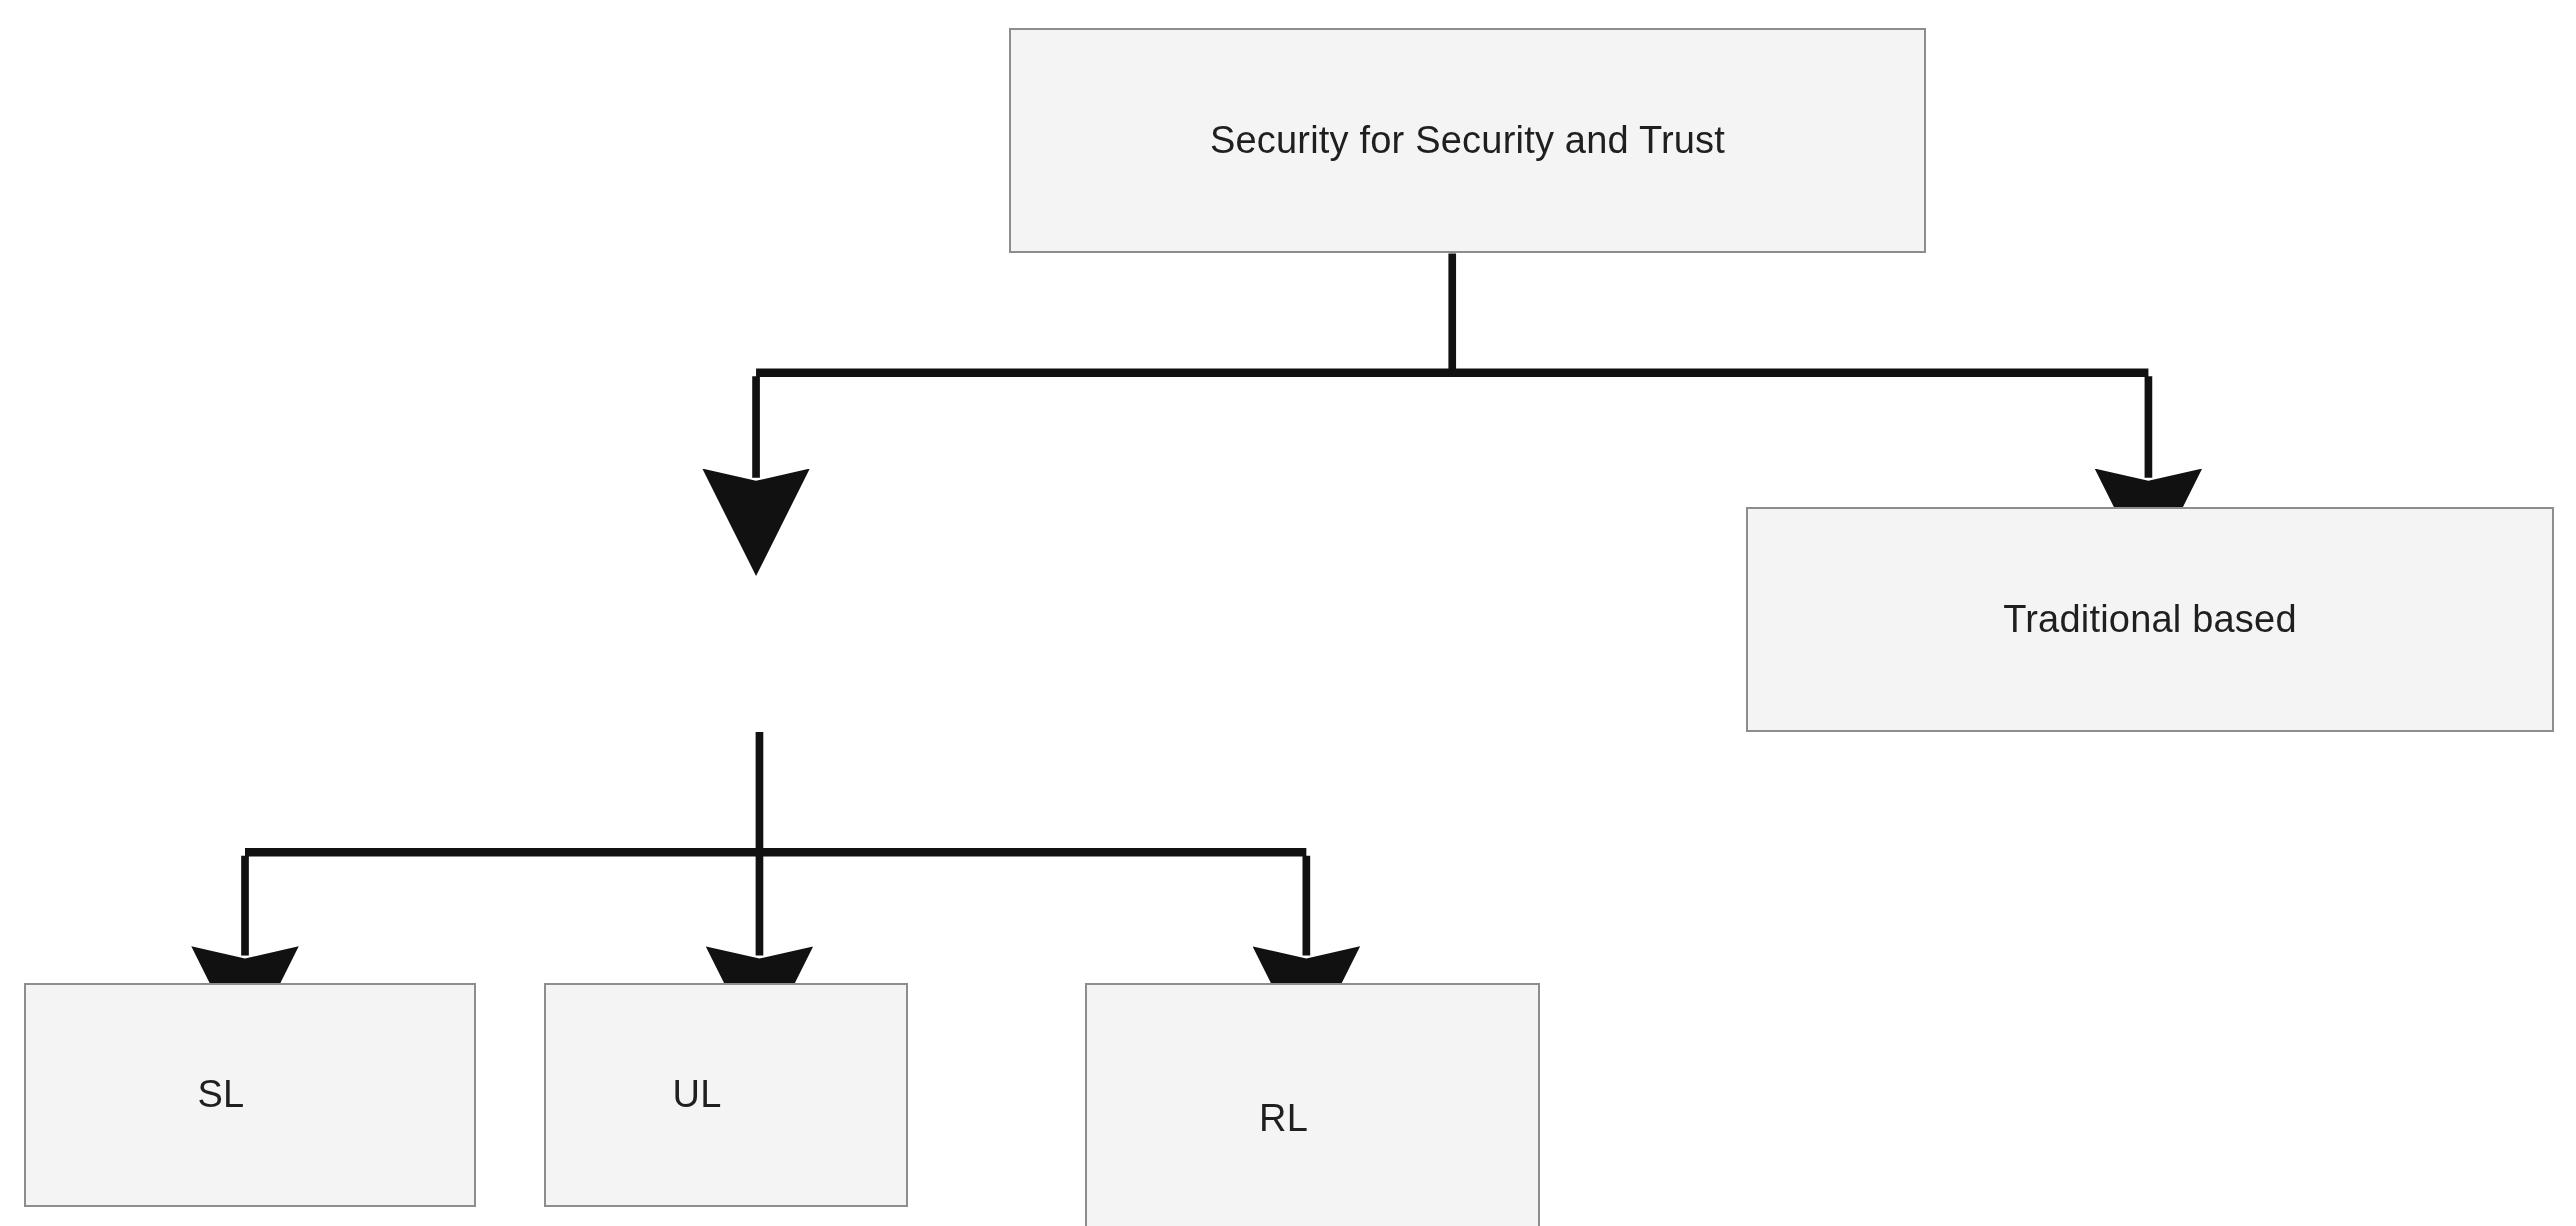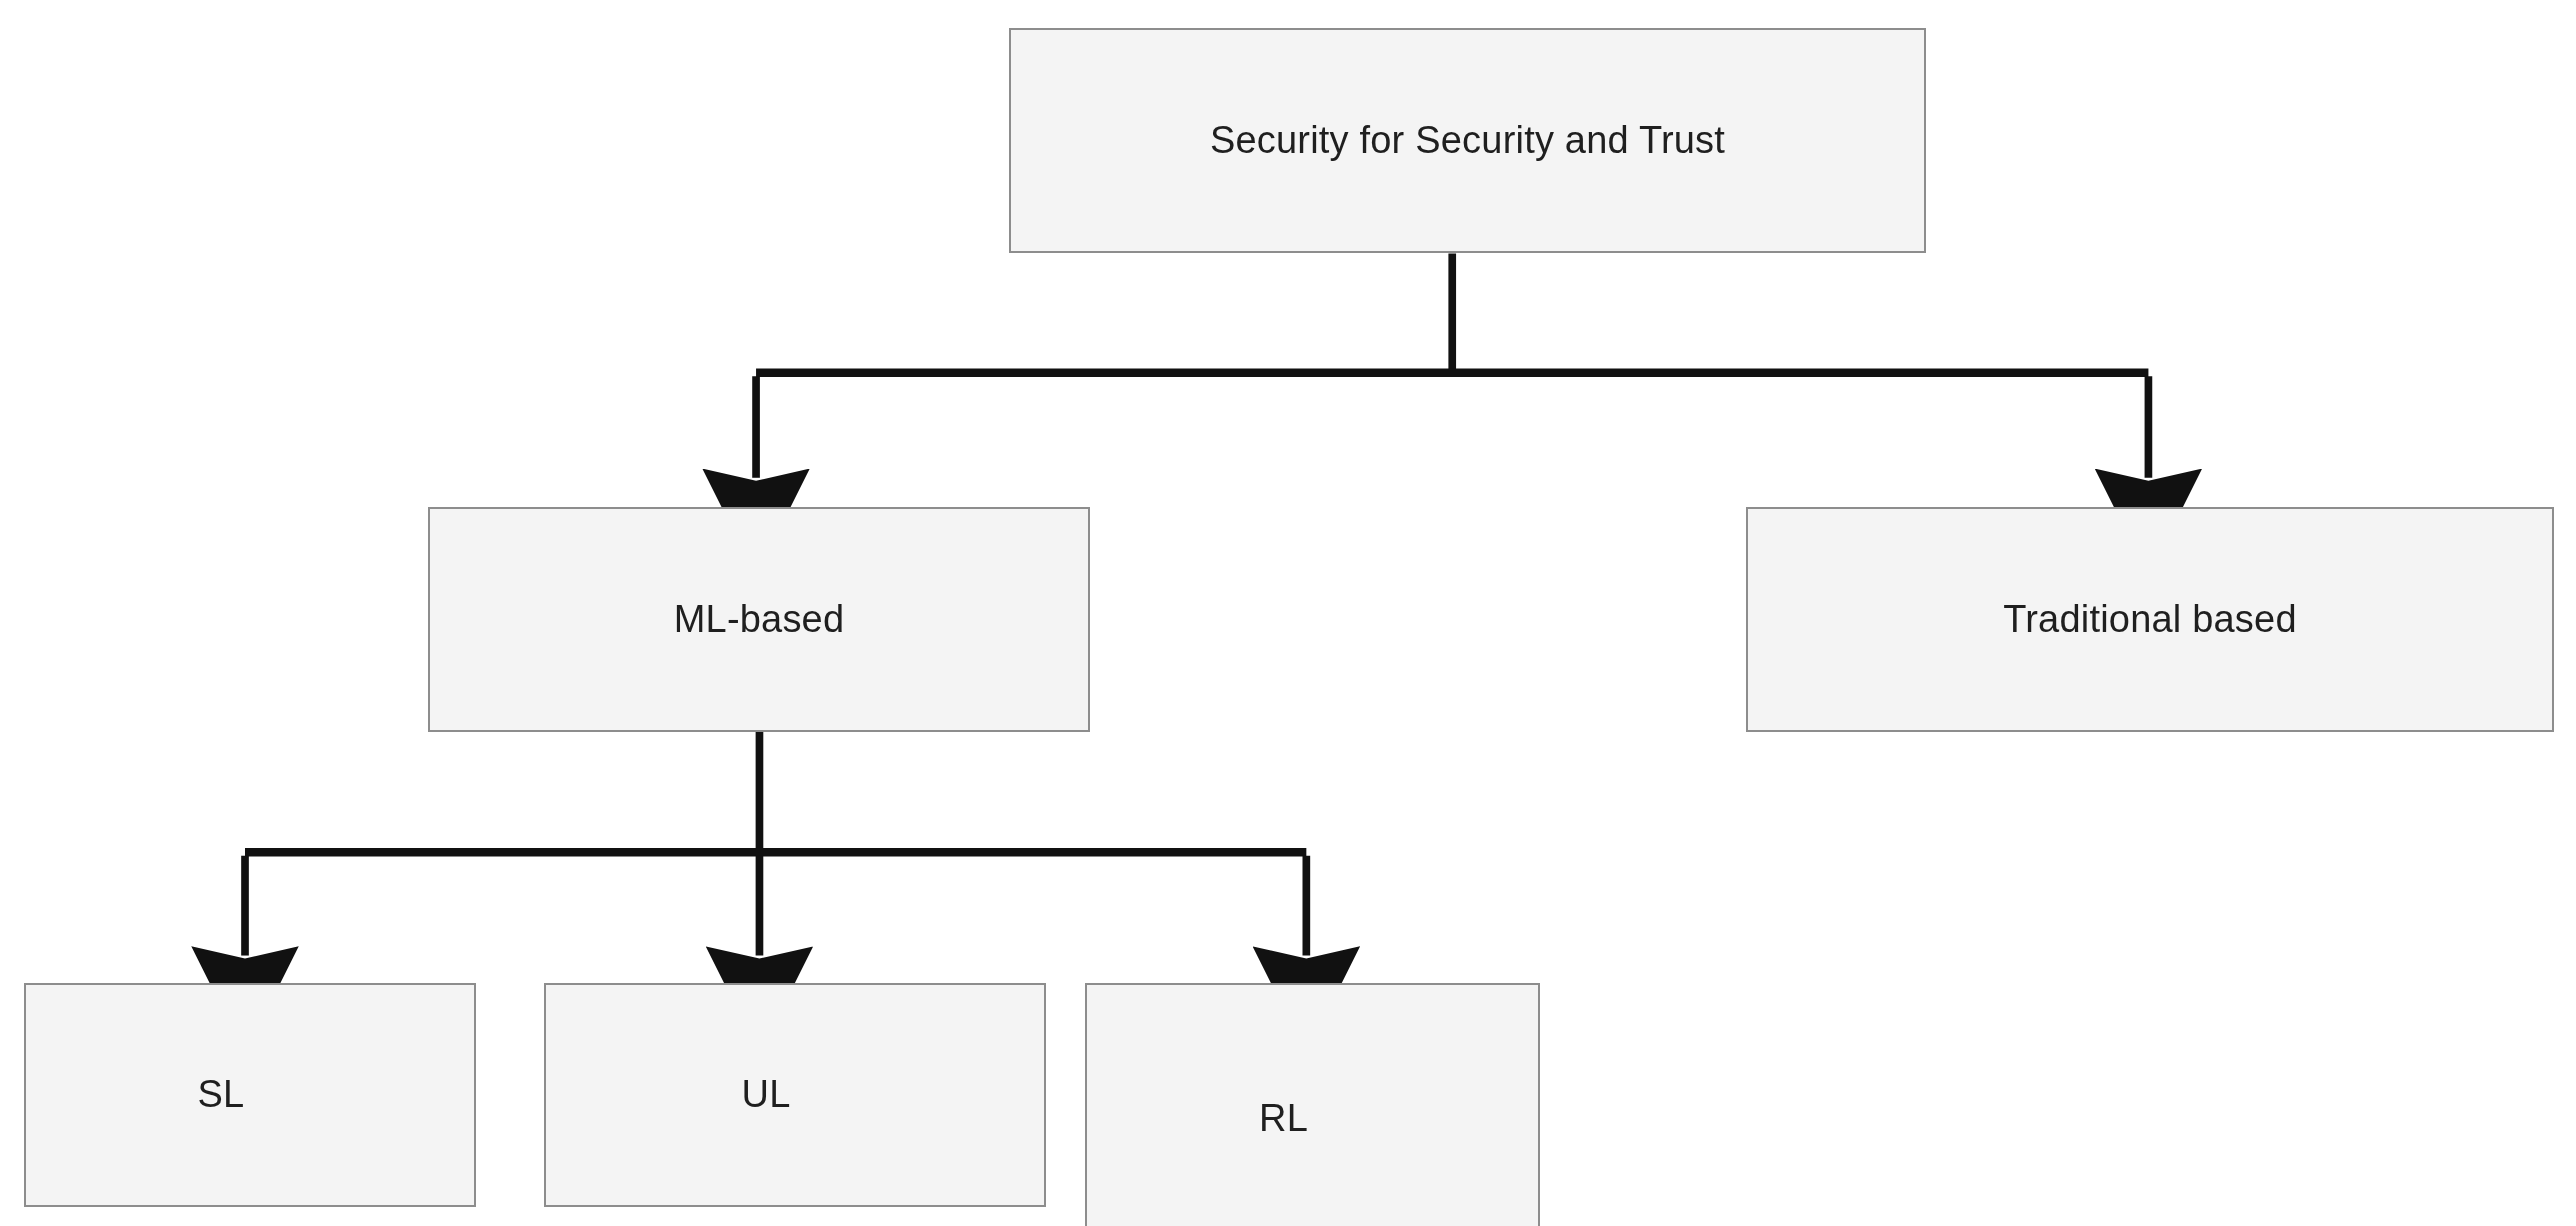--- a/index.html
+++ b/index.html
@@ -69,21 +69,21 @@
   }
   #node-sl {
     left: 24px;
     top: 983px;
     width: 452px;
     height: 224px;
   }
   #node-ul {
     left: 544px;
     top: 983px;
-    width: 502px;
+    width: 364px;
     height: 224px;
   }
   #node-rl {
     left: 1085px;
     top: 983px;
     width: 455px;
     height: 272px;
   }
   
   #node-sl .node-label,
@@ -117,23 +117,20 @@
       <path d="M 287 1003 L 287 1120" stroke="#111111" stroke-width="9" fill="none" marker-end="url(#arrowhead)"></path>
       <path d="M 890 1003 L 890 1120" stroke="#111111" stroke-width="9" fill="none" marker-end="url(#arrowhead)"></path>
       <path d="M 1531 1003 L 1531 1120" stroke="#111111" stroke-width="9" fill="none" marker-end="url(#arrowhead)"></path>
     </g>
   </svg>
 
   <div class="node" id="node-root">
     <span class="node-label">Security for Security and Trust</span>
   </div>
 
-  <div class="node" id="node-ml">
-    <span class="node-label">ML-based</span>
-  </div>
 
   <div class="node" id="node-traditional">
     <span class="node-label">Traditional based</span>
   </div>
 
   <div class="node" id="node-sl">
     <span class="node-label">SL</span>
   </div>
 
   <div class="node" id="node-ul">

